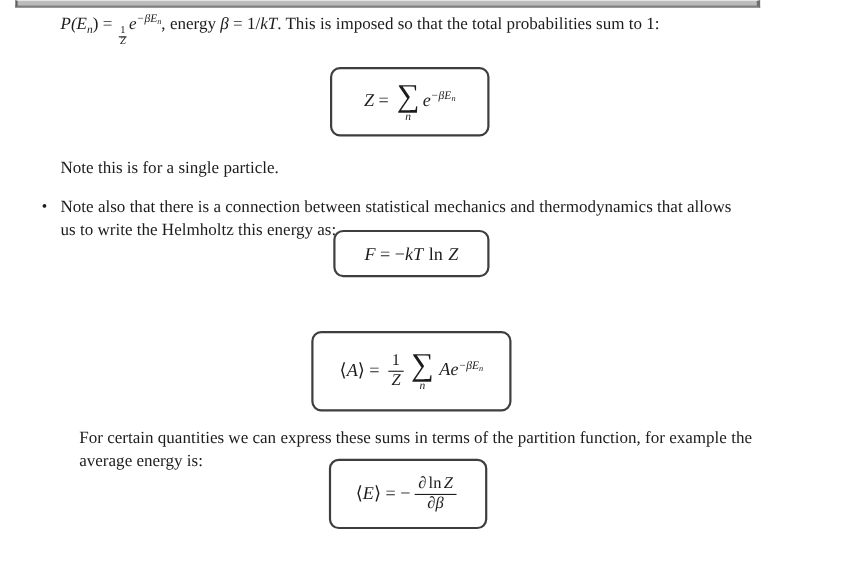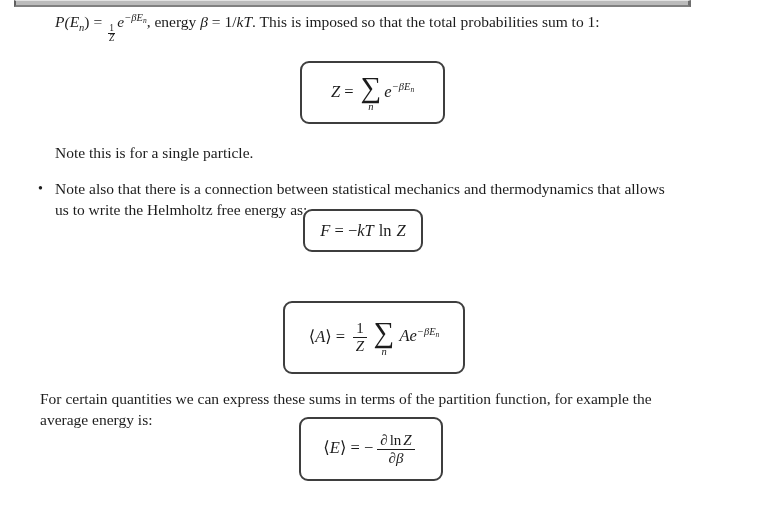--- a/index.html
+++ b/index.html
@@ -76,43 +76,43 @@
         </span><span class="it">e</span><sup class="msup"><span class="it">−βE</span><span class="subsub it">n</span></sup>
     </span>
   </div>
 
   <div class="abs line" style="left:55px;top:142px;">Note this is for a single particle.</div>
 
   <div class="abs" style="left:38px;top:166px;margin-top:12px;">
     <div class="line">
       <span class="dot">•</span><span>Note also that there is a connection between statistical mechanics and thermodynamics that allows</span>
     </div>
-    <div class="line indent">us to write the Helmholtz free energy as:</div>
+    <div class="line indent">us to write the Helmholtz this energy as:</div>
   </div>
 
-  <div class="fbox" style="left:303px;top:209px;width:120px;height:43px;font-family:Liberation Serif, serif;">
+  <div class="fbox" style="left:303px;top:209px;width:142px;height:43px;font-family:Liberation Serif, serif;">
     <span>
       <span class="it">F</span><span> = −</span><span class="it">kT</span><span class="rm gap-l">ln</span><span class="it gap-l">Z</span>
     </span>
   </div>
 
 
   <div class="fbox" style="left:283px;top:301px;width:182px;height:73px;">
     <span>
       <span class="rm">⟨</span><span class="it">A</span><span class="rm">⟩ = </span><span class="frac fr-big">
           <span class="num rm">1</span>
           <span class="den it">Z</span>
         </span><span class="sum">
           <span class="sigma">∑</span>
           <span class="sumsub">n</span>
         </span><span class="it gap-s">Ae</span><sup class="msup"><span class="it">−βE</span><span class="subsub it">n</span></sup>
     </span>
   </div>
 
-  <div class="abs" style="left:40px;top:388px;">
+  <div class="abs" style="left:72px;top:388px;">
     <div class="line">For certain quantities we can express these sums in terms of the partition function, for example the</div>
     <div class="line">average energy is:</div>
   </div>
 
   <div class="fbox" style="left:299px;top:417px;width:144px;height:64px;">
     <span>
       <span class="rm">⟨</span><span class="it">E</span><span class="rm">⟩ = −</span><span class="frac fr-big">
           <span class="num"><span class="rm">∂</span><span class="rm gap-s">ln</span><span class="it gap-s">Z</span></span>
           <span class="den it">∂β</span>
         </span>

